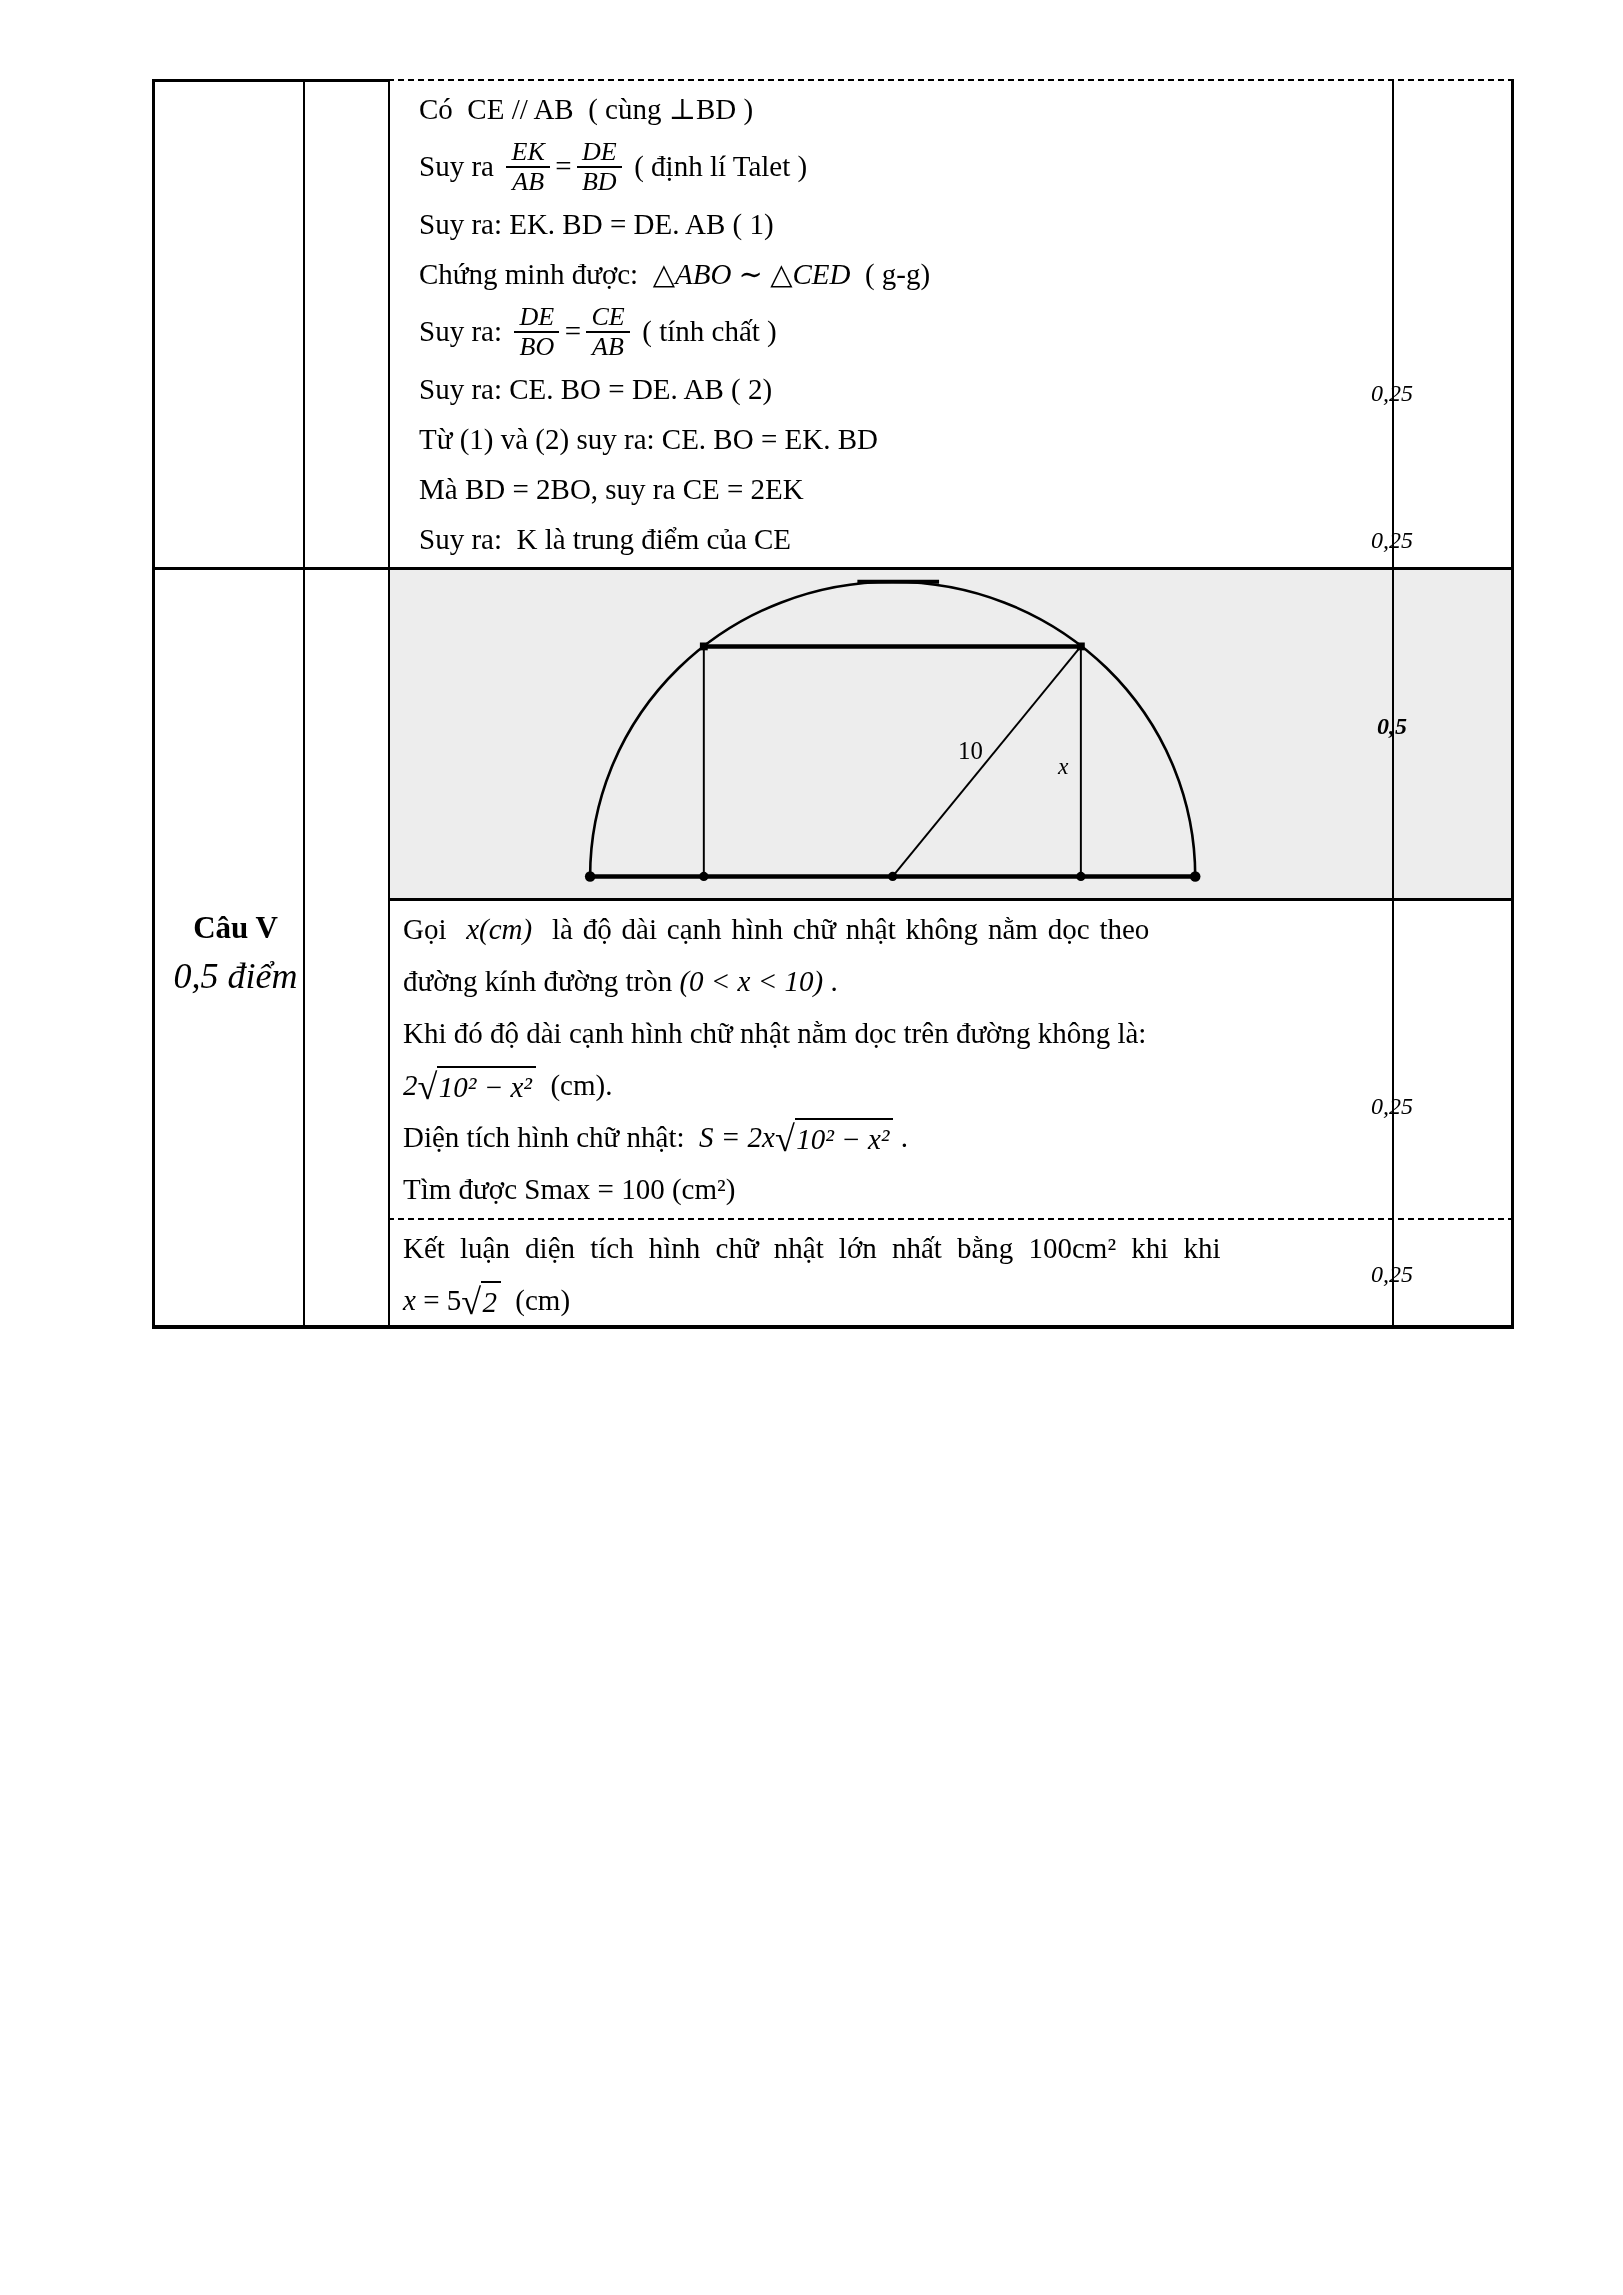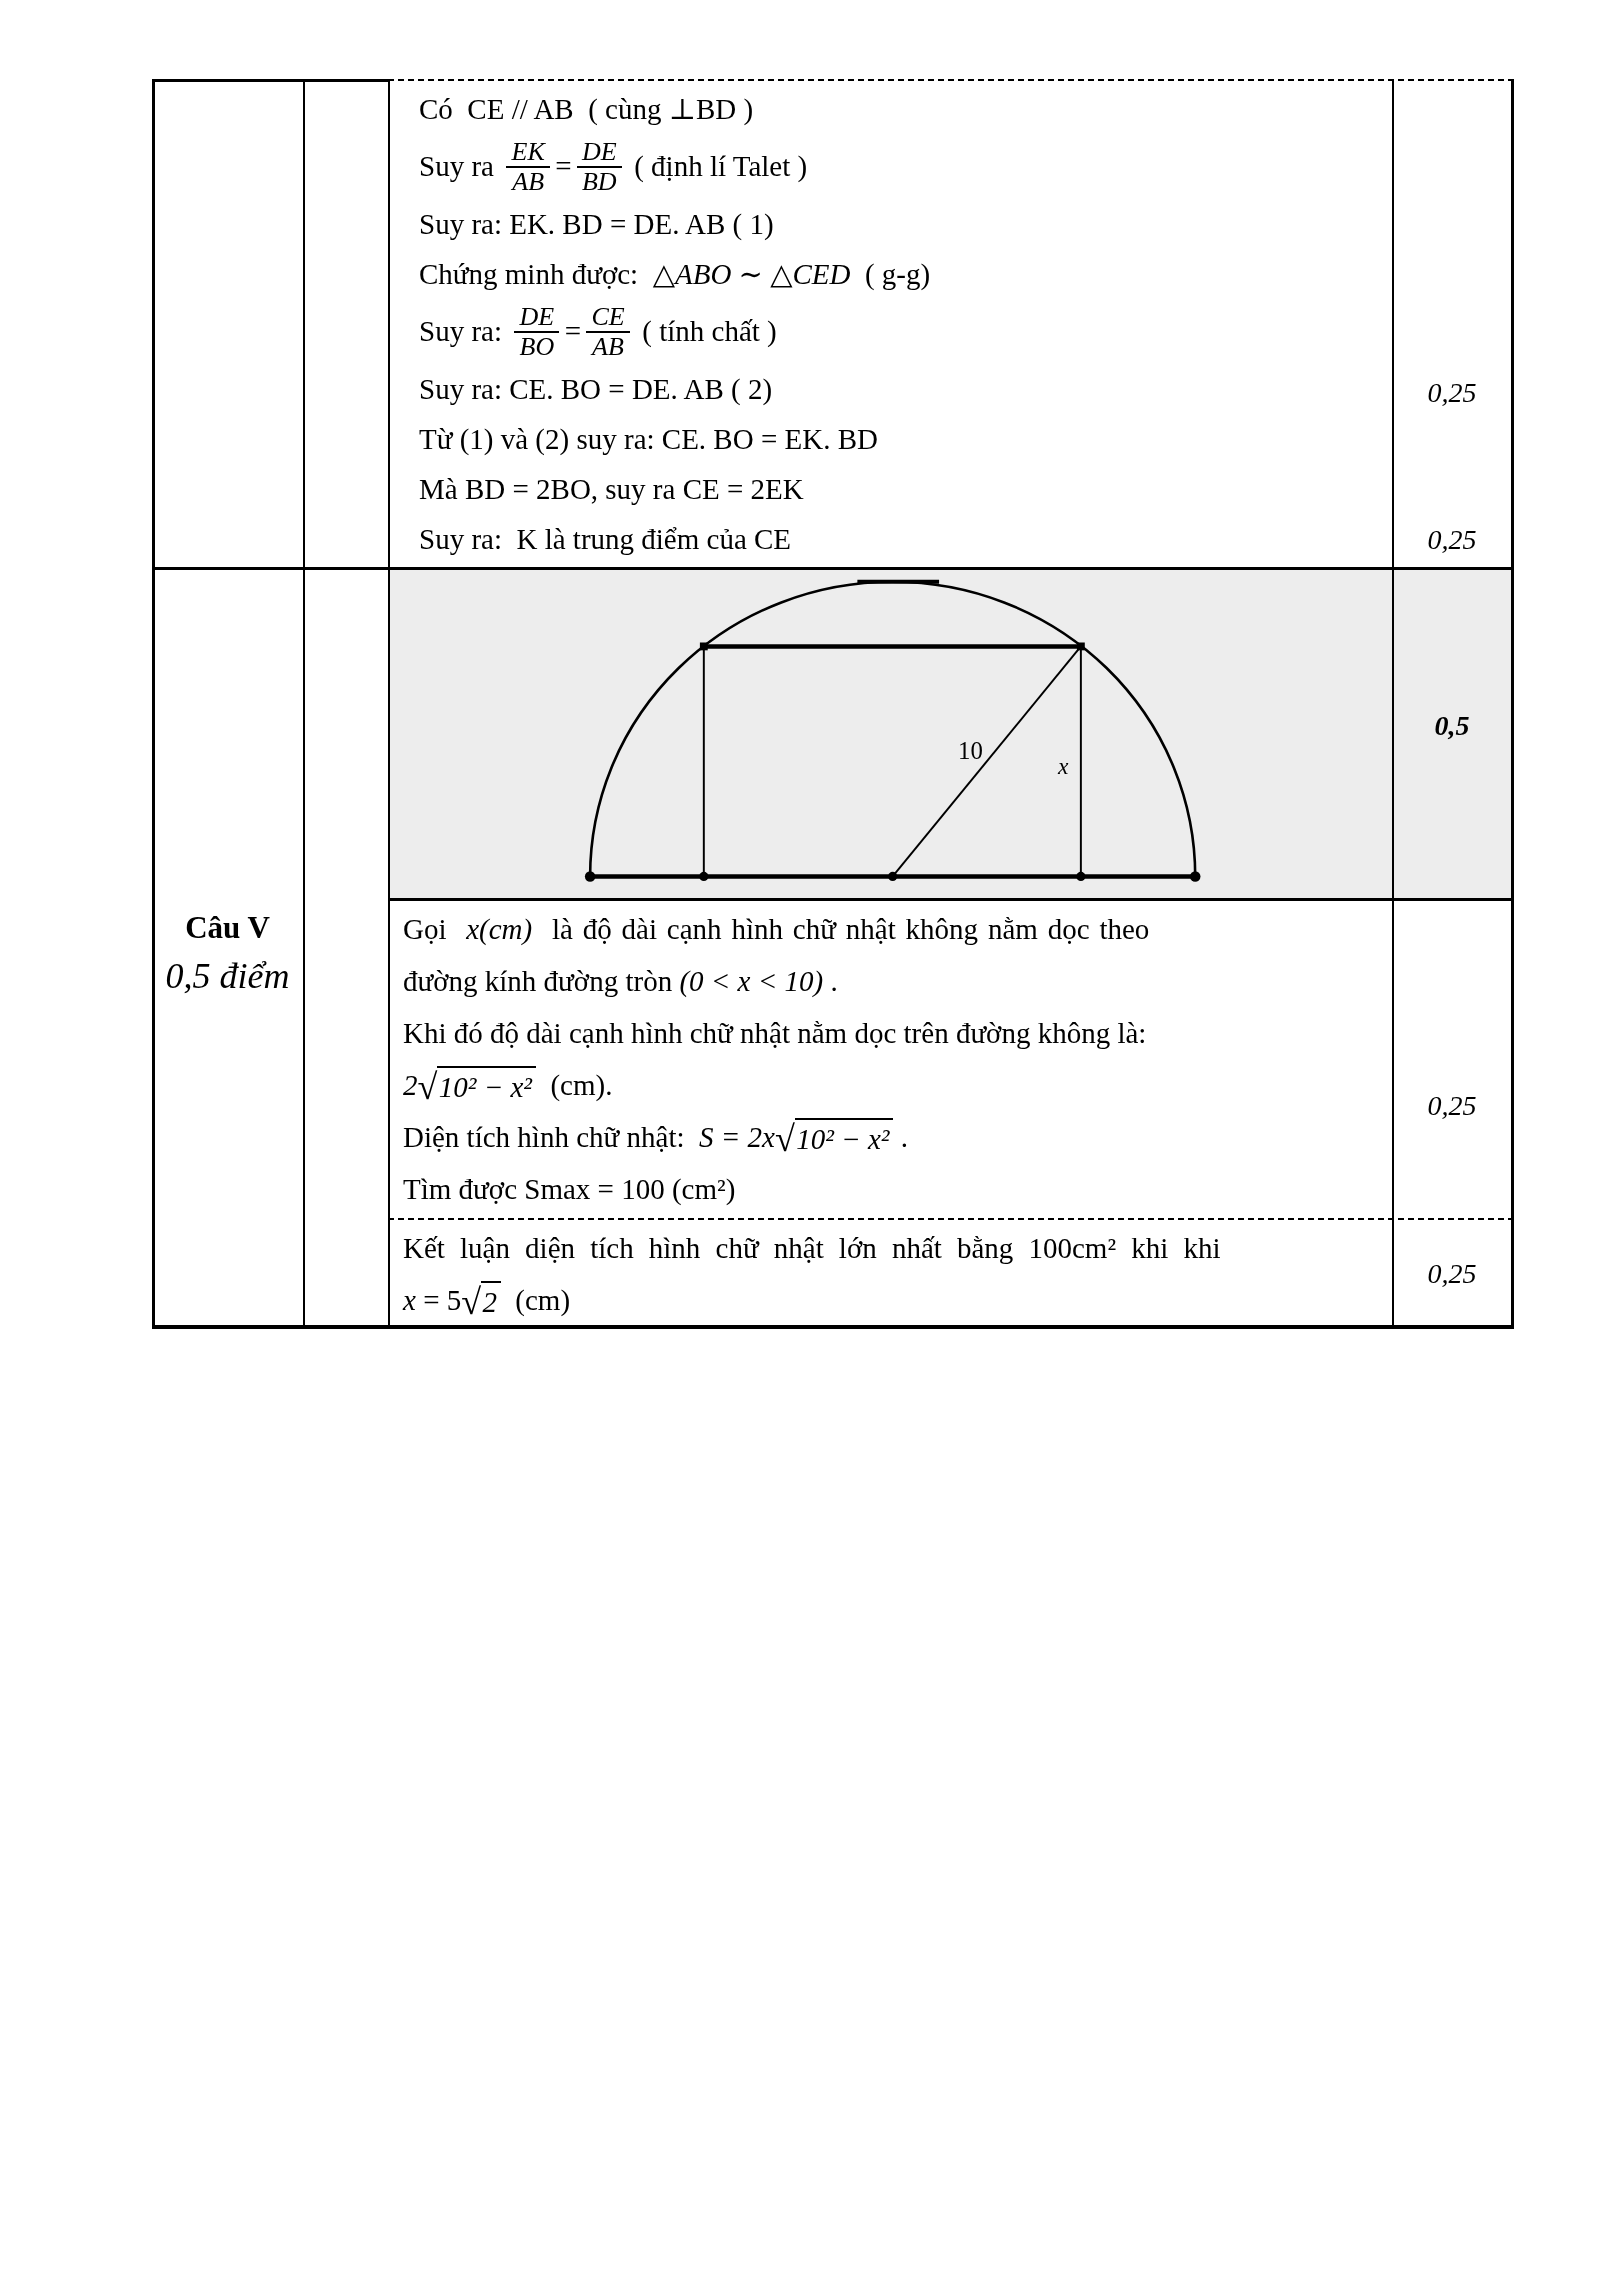--- a/index.html
+++ b/index.html
@@ -20,23 +20,23 @@
   .line80{height:52px;line-height:52px;white-space:pre;}
   .fline{height:65px;display:flex;align-items:center;white-space:pre;}
   .sline{height:52px;display:flex;align-items:center;white-space:pre;}
   .mi{font-style:italic;}
   .frac{display:inline-flex;flex-direction:column;align-items:center;margin:0 5.2px;vertical-align:middle;}
   .frac .num,.frac .den{display:block;font-style:italic;font-size:26px;line-height:27.5px;padding:0 5.2px;text-align:center;}
   .frac .num{border-bottom:2px solid #000;}
   .sqrt{display:inline-flex;align-items:flex-start;white-space:pre;}
   .rt{font-size:1.25em;line-height:1;transform:translateY(2.6px);}
   .rd{border-top:2px solid #000;padding:2.6px 3.9px 0 1.3px;font-style:italic;}
-  .score{position:absolute;left:1240px;width:120px;text-align:center;font-size:28px;font-style:italic;line-height:52px;height:52px;}
+  .score{position:absolute;left:1180px;width:120px;text-align:center;font-size:24px;font-style:italic;line-height:52px;height:52px;}
   .score.bold{font-weight:bold;}
-  .qlabel{position:absolute;left:0;width:151px;text-align:center;}
+  .qlabel{position:absolute;left:0;width:151px;text-align:center;padding-left:8px;}
   .qtitle{font-size:31px;font-weight:bold;line-height:51px;}
   .qsub{font-size:36px;font-style:italic;line-height:47px;}
   .figwrap{position:absolute;left:236px;top:489px;width:1155px;height:330px;}
   .just1{word-spacing:7.9px;}
   .just2{word-spacing:2.6px;}
 </style>
 </head>
 <body>
 
 <div class="table">

